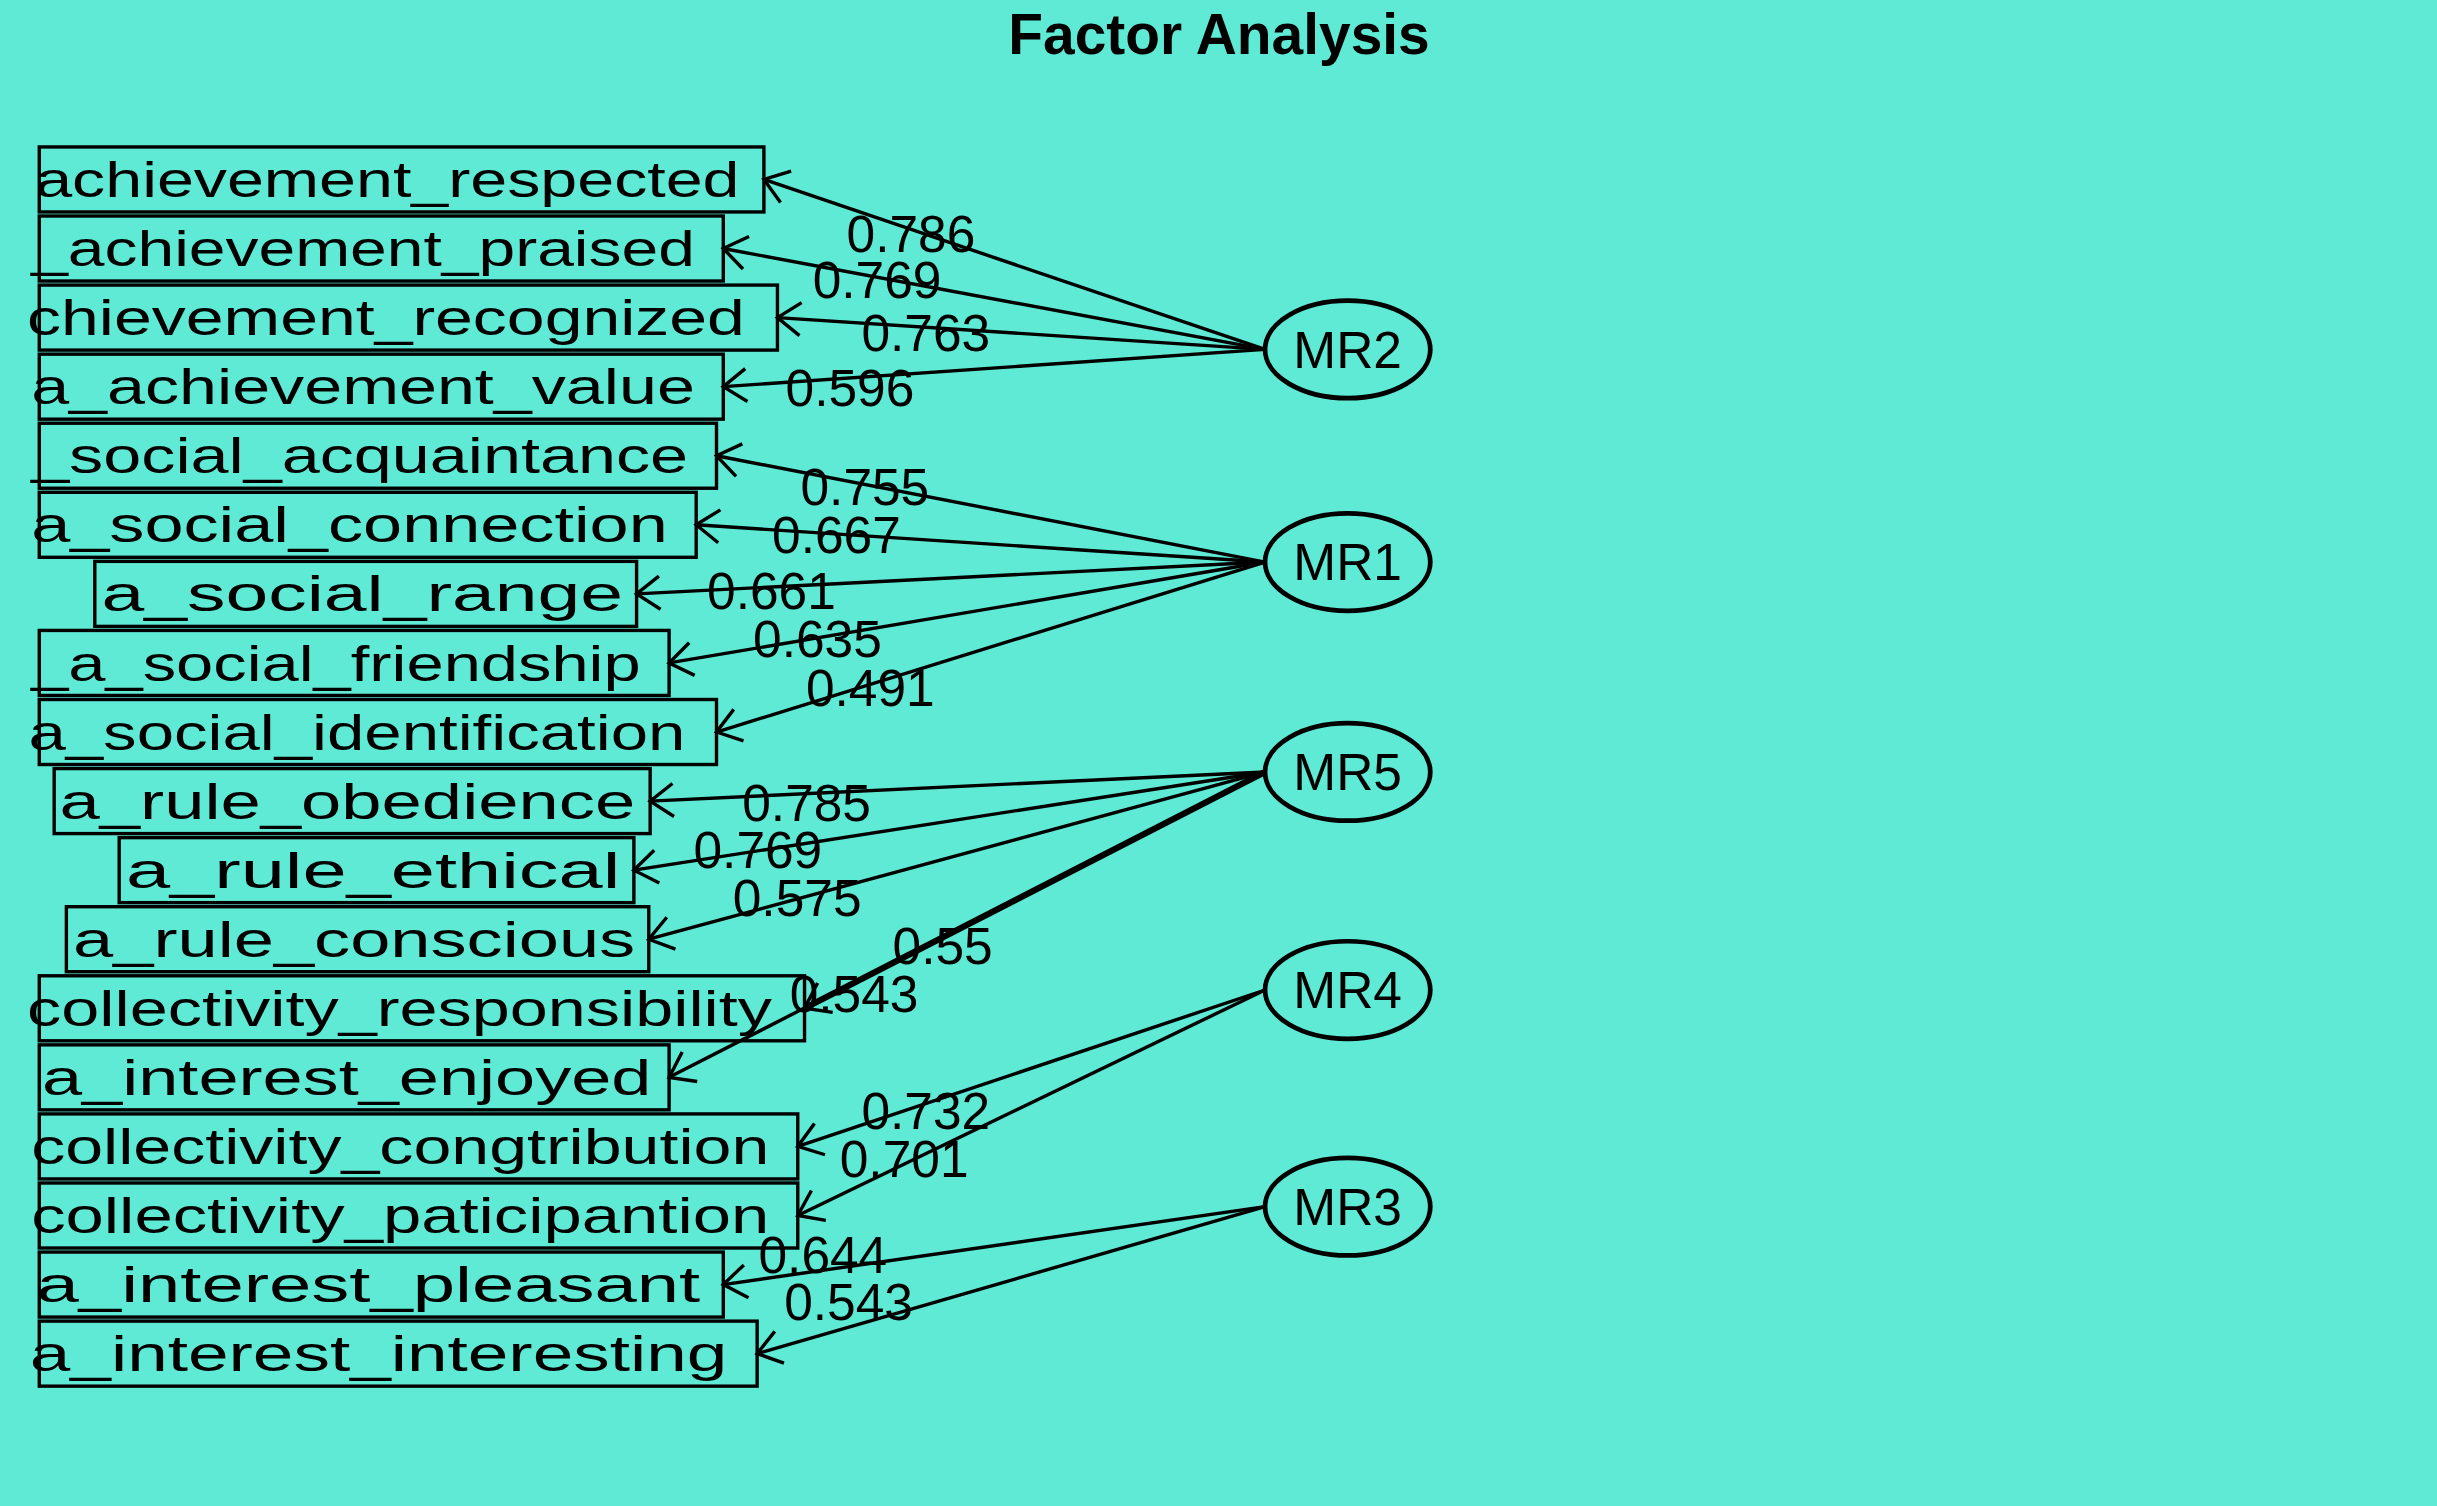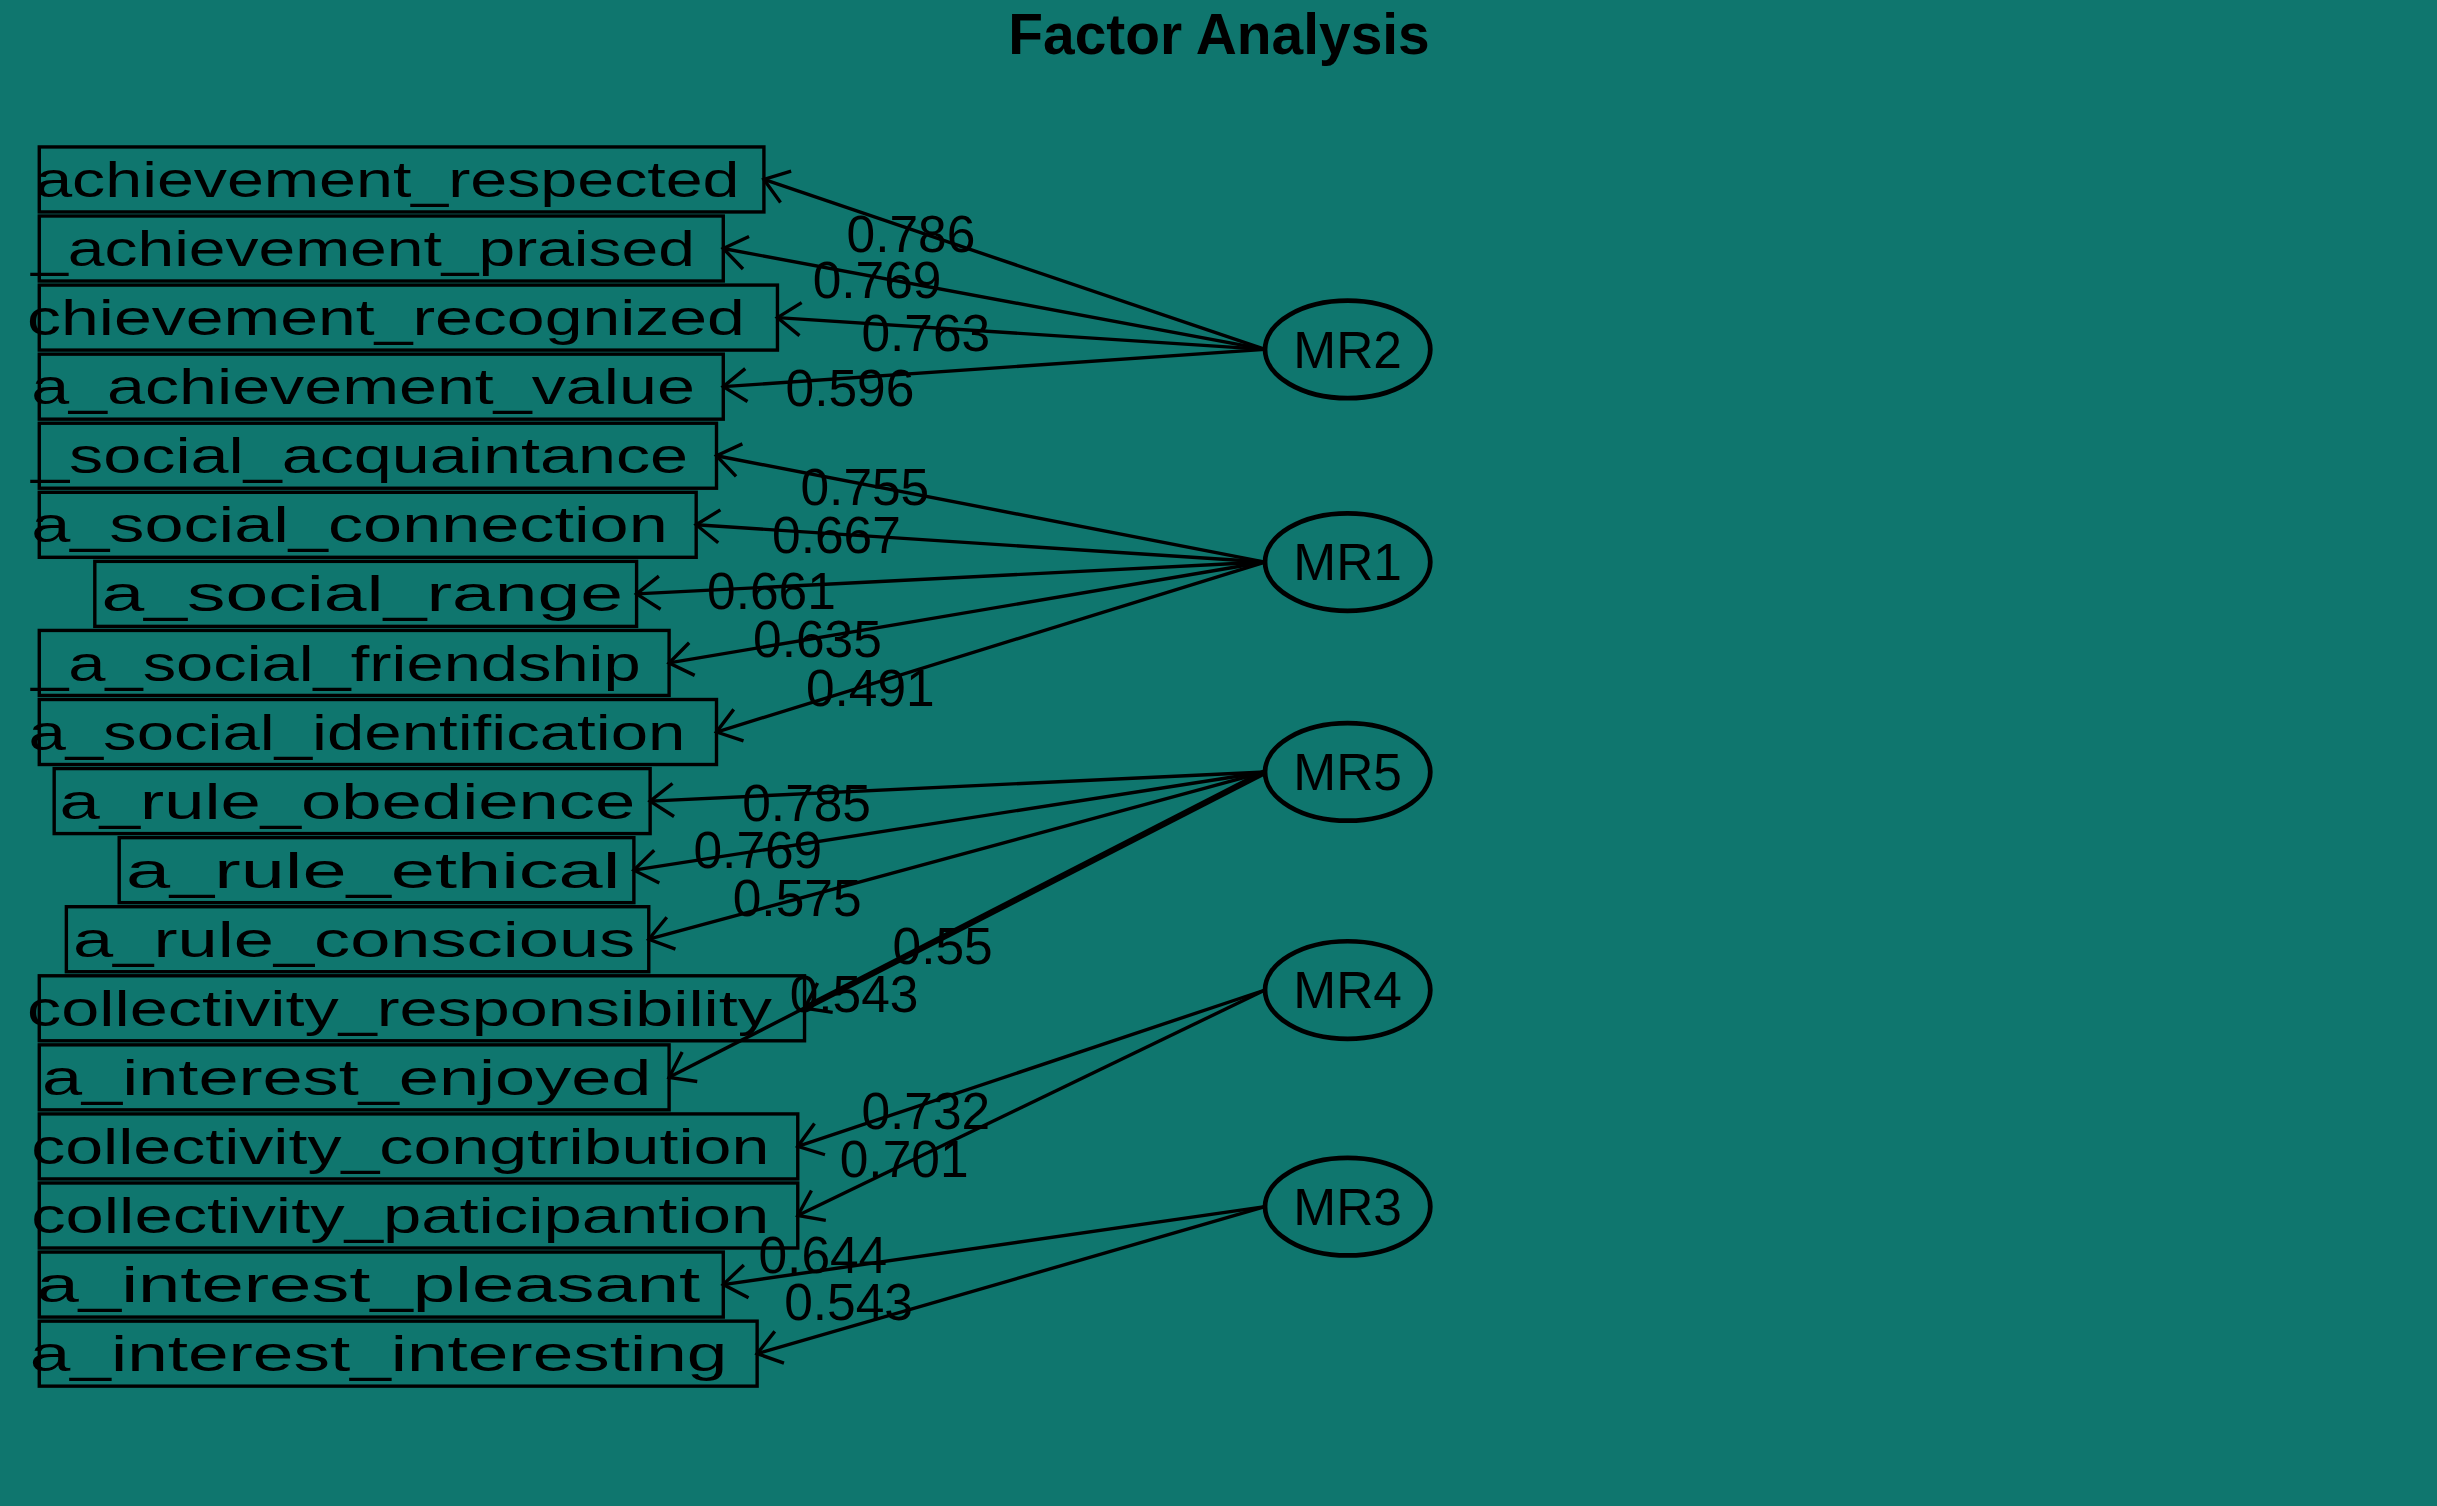--- a/index.html
+++ b/index.html
@@ -1,18 +1,18 @@
 <!DOCTYPE html>
 <html style="font-size:10.8px"><head>
 <meta charset="utf-8">
 <style>
   html,body{margin:0;padding:0;background:#ffffff;}
   body{width:2438px;height:1506px;overflow:hidden;
        font-family:"Liberation Sans","DejaVu Sans",sans-serif;color:#000;}
-  #stage{position:relative;width:2438px;height:1506px;background:#0f766e;}
+  #stage{position:relative;width:2438px;height:1506px;background:#5eead4;}
   #fa-svg{position:absolute;left:0;top:0;width:2438px;height:1506px;display:block;}
   .vlabel{font-family:"Liberation Sans","DejaVu Sans",sans-serif;
           font-size:74px;font-stretch:condensed;fill:#000;}
   .flabel{font-family:"Liberation Sans","DejaVu Sans",sans-serif;
           font-size:76px;fill:#000;}
   .loadlabel{font-family:"Liberation Sans","DejaVu Sans",sans-serif;
           font-size:76px;fill:#000;}
   .title{font-family:"Liberation Sans","DejaVu Sans",sans-serif;
           font-size:84px;font-weight:bold;fill:#000;}
   .boxrect{fill:none;stroke:#000;stroke-width:5;}

